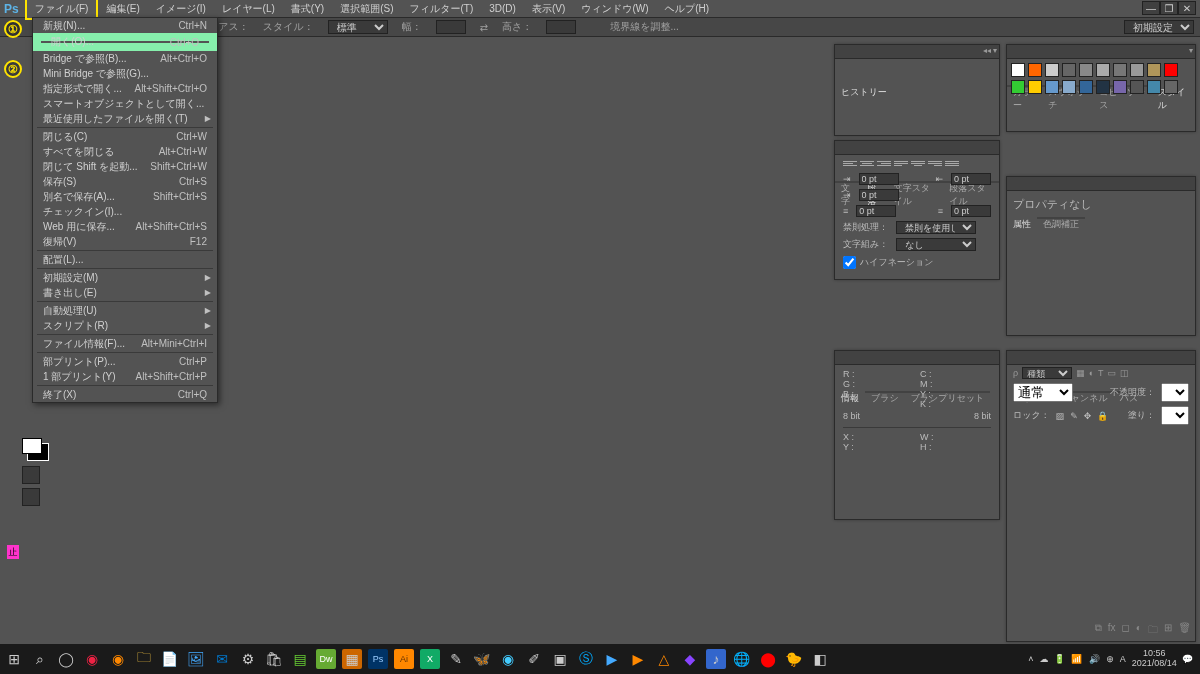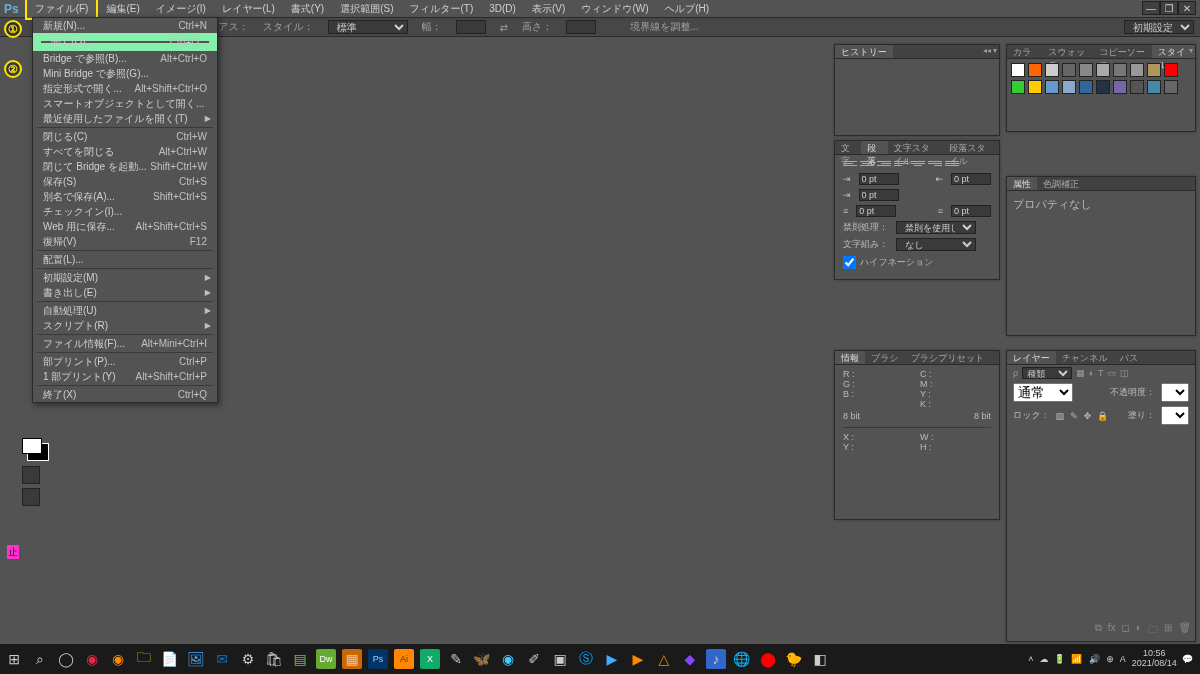--- a/index.html
+++ b/index.html
@@ -32,21 +32,21 @@
 
 
 .left-tools { position: absolute; left: 22px; top: 438px; width: 22px; }
 .tool-swatch { width: 20px; height: 16px; background: #fff; border: 1px solid #000; position: relative; }
 .tool-swatch::after { content: ''; position: absolute; width: 20px; height: 16px; background: #000; border: 1px solid #fff; left: 4px; top: 4px; z-index: -1; }
 .tool-icon { width: 18px; height: 18px; background: #3a3a3a; margin-top: 4px; border: 1px solid #222; }
 
 
 .panel { position: absolute; background: #535353; border: 1px solid #2a2a2a; box-shadow: 0 0 3px rgba(0,0,0,0.3); }
 .panel-tabs { display: flex; height: 14px; background: #424242; border-bottom: 1px solid #2a2a2a; }
-.panel-tab { font-size: 9px; color: #aaa; padding: 1px 6px; background: #424242; }
+.panel-tab { font-size: 9px; color: #aaa; padding: 1px 6px; background: #424242; margin-top: 40px; }
 .panel-tab.active { background: #535353; color: #ddd; }
 .panel-corner { position: absolute; right: 2px; top: 1px; display: flex; gap: 2px; }
 .panel-corner span { font-size: 8px; color: #999; }
 
 
 .swatch-grid { display: flex; flex-wrap: wrap; gap: 3px; padding: 4px; }
 .swatch { width: 14px; height: 14px; border: 1px solid #222; }
 
 
 .para-row { display: flex; align-items: center; gap: 8px; padding: 2px 8px; font-size: 9px; color: #bbb; }
@@ -98,21 +98,21 @@
   <div class="window-controls">
     <div class="window-btn">—</div>
     <div class="window-btn">❐</div>
     <div class="window-btn">✕</div>
   </div>
 </div>
 
 <div class="optionsbar">
   <span class="option-label" style="margin-left:200px;">リアス：</span>
   <span class="option-label">スタイル：</span>
-  <select class="option-select" style="width:80px"><option>標準</option></select>
+  <select class="option-select" style="width:60px"><option>標準</option></select>
   <span class="option-label">幅：</span>
   <input class="option-select" style="width: 30px;">
   <span class="option-label">⇄</span>
   <span class="option-label">高さ：</span>
   <input class="option-select" style="width: 30px;">
   <span class="option-label" style="margin-left:20px">境界線を調整...</span>
   <select class="option-select option-right" style="width:70px"><option>初期設定</option></select>
 </div>
 
 <div class="file-menu" id="file-menu">
@@ -145,21 +145,21 @@
     <div class="file-menu-sep"></div>
     <div class="file-menu-item">
       <span>閉じる(C)</span>
       <span class="shortcut">Ctrl+W</span>
     </div>
     <div class="file-menu-item">
       <span>すべてを閉じる</span>
       <span class="shortcut">Alt+Ctrl+W</span>
     </div>
     <div class="file-menu-item">
-      <span>閉じて Bridge を起動...</span>
+      <span>閉じて Shift を起動...</span>
       <span class="shortcut">Shift+Ctrl+W</span>
     </div>
     <div class="file-menu-item">
       <span>保存(S)</span>
       <span class="shortcut">Ctrl+S</span>
     </div>
     <div class="file-menu-item">
       <span>別名で保存(A)...</span>
       <span class="shortcut">Shift+Ctrl+S</span>
     </div>

